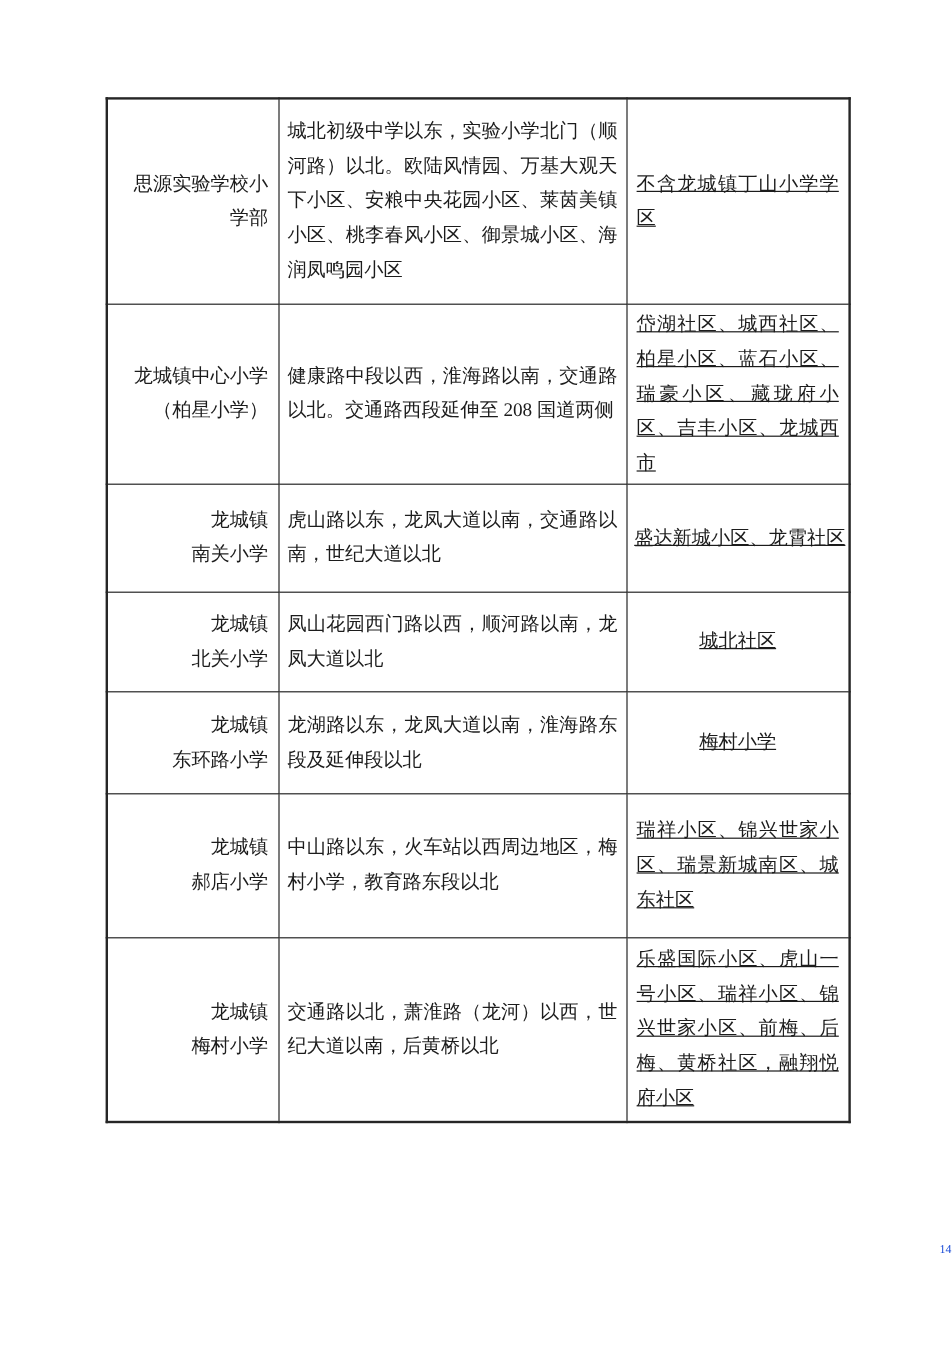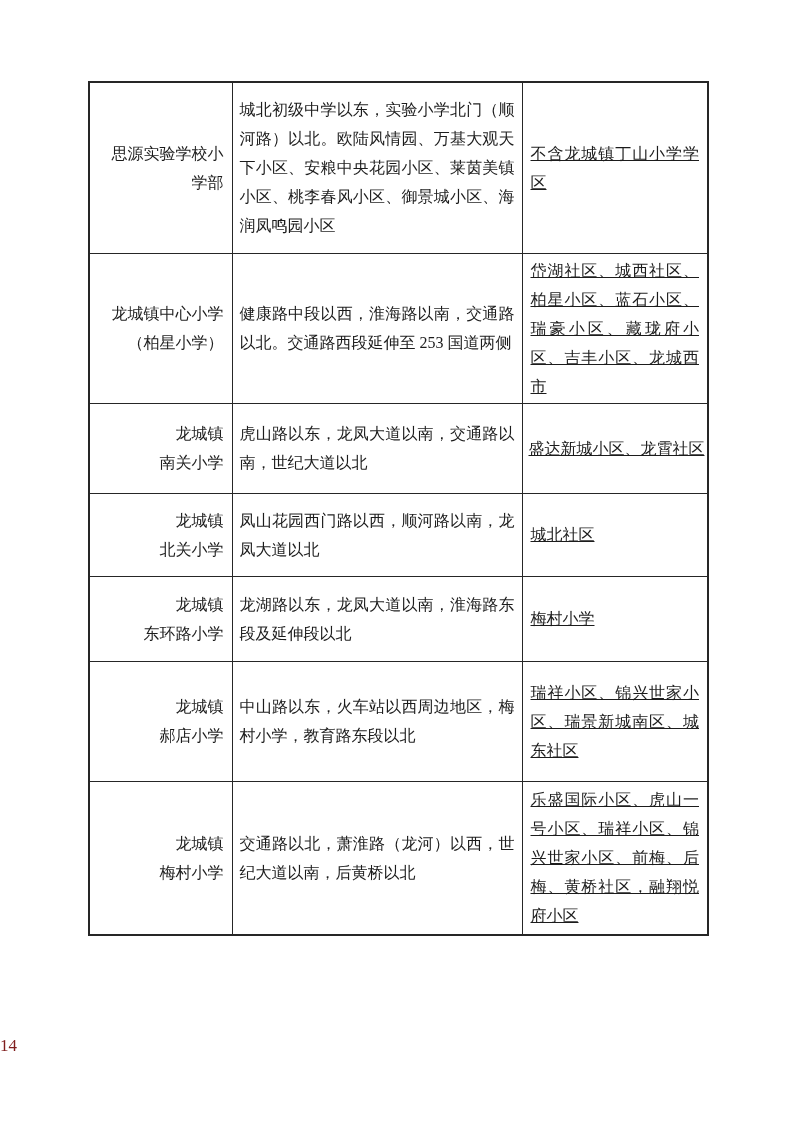--- a/index.html
+++ b/index.html
@@ -37,29 +37,29 @@
   }
   td.c2 {
     text-align: justify;
     padding: 2px 7px;
   }
   td.c3 {
     text-align: justify;
     padding: 2px 8px;
     text-decoration: underline;
   }
-  td.c3.center { text-align: left; }
+  td.c3.center { text-align: center; }
   td.c3.oneline { white-space: nowrap; padding: 2px 6px; }
   .page-number {
     position: absolute;
     left: 0; right: 0;
     top: 1036px;
-    text-align: left;
-    font-size: 17px;
-    color: #7f1d1d;
+    text-align: right;
+    font-size: 10px;
+    color: #1d4ed8;
   }
 </style>
 </head>
 <body>
 
 <div class="page">
 
   <table class="district-table">
     <colgroup>
       <col style="width:143px">
@@ -69,21 +69,21 @@
     <tbody>
       <tr style="height:171px">
         <td class="c1">思源实验学校小
 学部</td>
         <td class="c2">城北初级中学以东，实验小学北门（顺河路）以北。欧陆风情园、万基大观天下小区、安粮中央花园小区、莱茵美镇小区、桃李春风小区、御景城小区、海润凤鸣园小区</td>
         <td class="c3">不含龙城镇丁山小学学区</td>
       </tr>
       <tr style="height:136px">
         <td class="c1">龙城镇中心小学
 （柏星小学）</td>
-        <td class="c2">健康路中段以西，淮海路以南，交通路以北。交通路西段延伸至 253 国道两侧</td>
+        <td class="c2">健康路中段以西，淮海路以南，交通路以北。交通路西段延伸至 208 国道两侧</td>
         <td class="c3">岱湖社区、城西社区、柏星小区、蓝石小区、瑞豪小区、藏珑府小区、吉丰小区、龙城西市</td>
       </tr>
       <tr style="height:90px">
         <td class="c1">龙城镇
 南关小学</td>
         <td class="c2">虎山路以东，龙凤大道以南，交通路以南，世纪大道以北</td>
         <td class="c3 oneline">盛达新城小区、龙霄社区</td>
       </tr>
       <tr style="height:83px">
         <td class="c1">龙城镇

